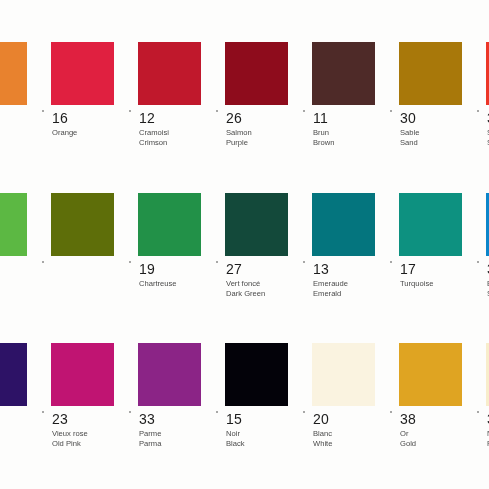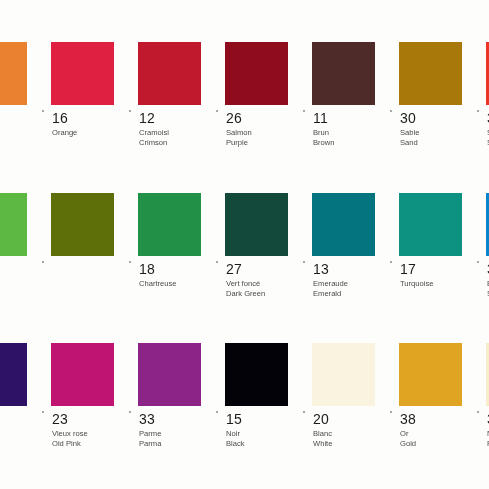--- a/index.html
+++ b/index.html
@@ -159,21 +159,21 @@
         <div class="swatch-chip" style="background: rgb(92, 184, 67);"></div>
       </div>
       <div class="swatch-cell">
         <span class="swatch-dot"></span>
         <div class="swatch-chip" style="background: rgb(94, 110, 9);"></div>
       </div>
       <div class="swatch-cell">
         <span class="swatch-dot"></span>
         <div class="swatch-chip" style="background: rgb(34, 145, 72);"></div>
         <div class="swatch-meta">
-          <span class="swatch-code">18</span>
+          <span class="swatch-code">19</span>
           <span class="swatch-name-fr">Chartreuse</span>
           <span class="swatch-name-en"></span>
         </div>
       </div>
       <div class="swatch-cell">
         <span class="swatch-dot"></span>
         <div class="swatch-chip" style="background: rgb(19, 73, 58);"></div>
         <div class="swatch-meta">
           <span class="swatch-code">27</span>
           <span class="swatch-name-fr">Vert foncé</span>

